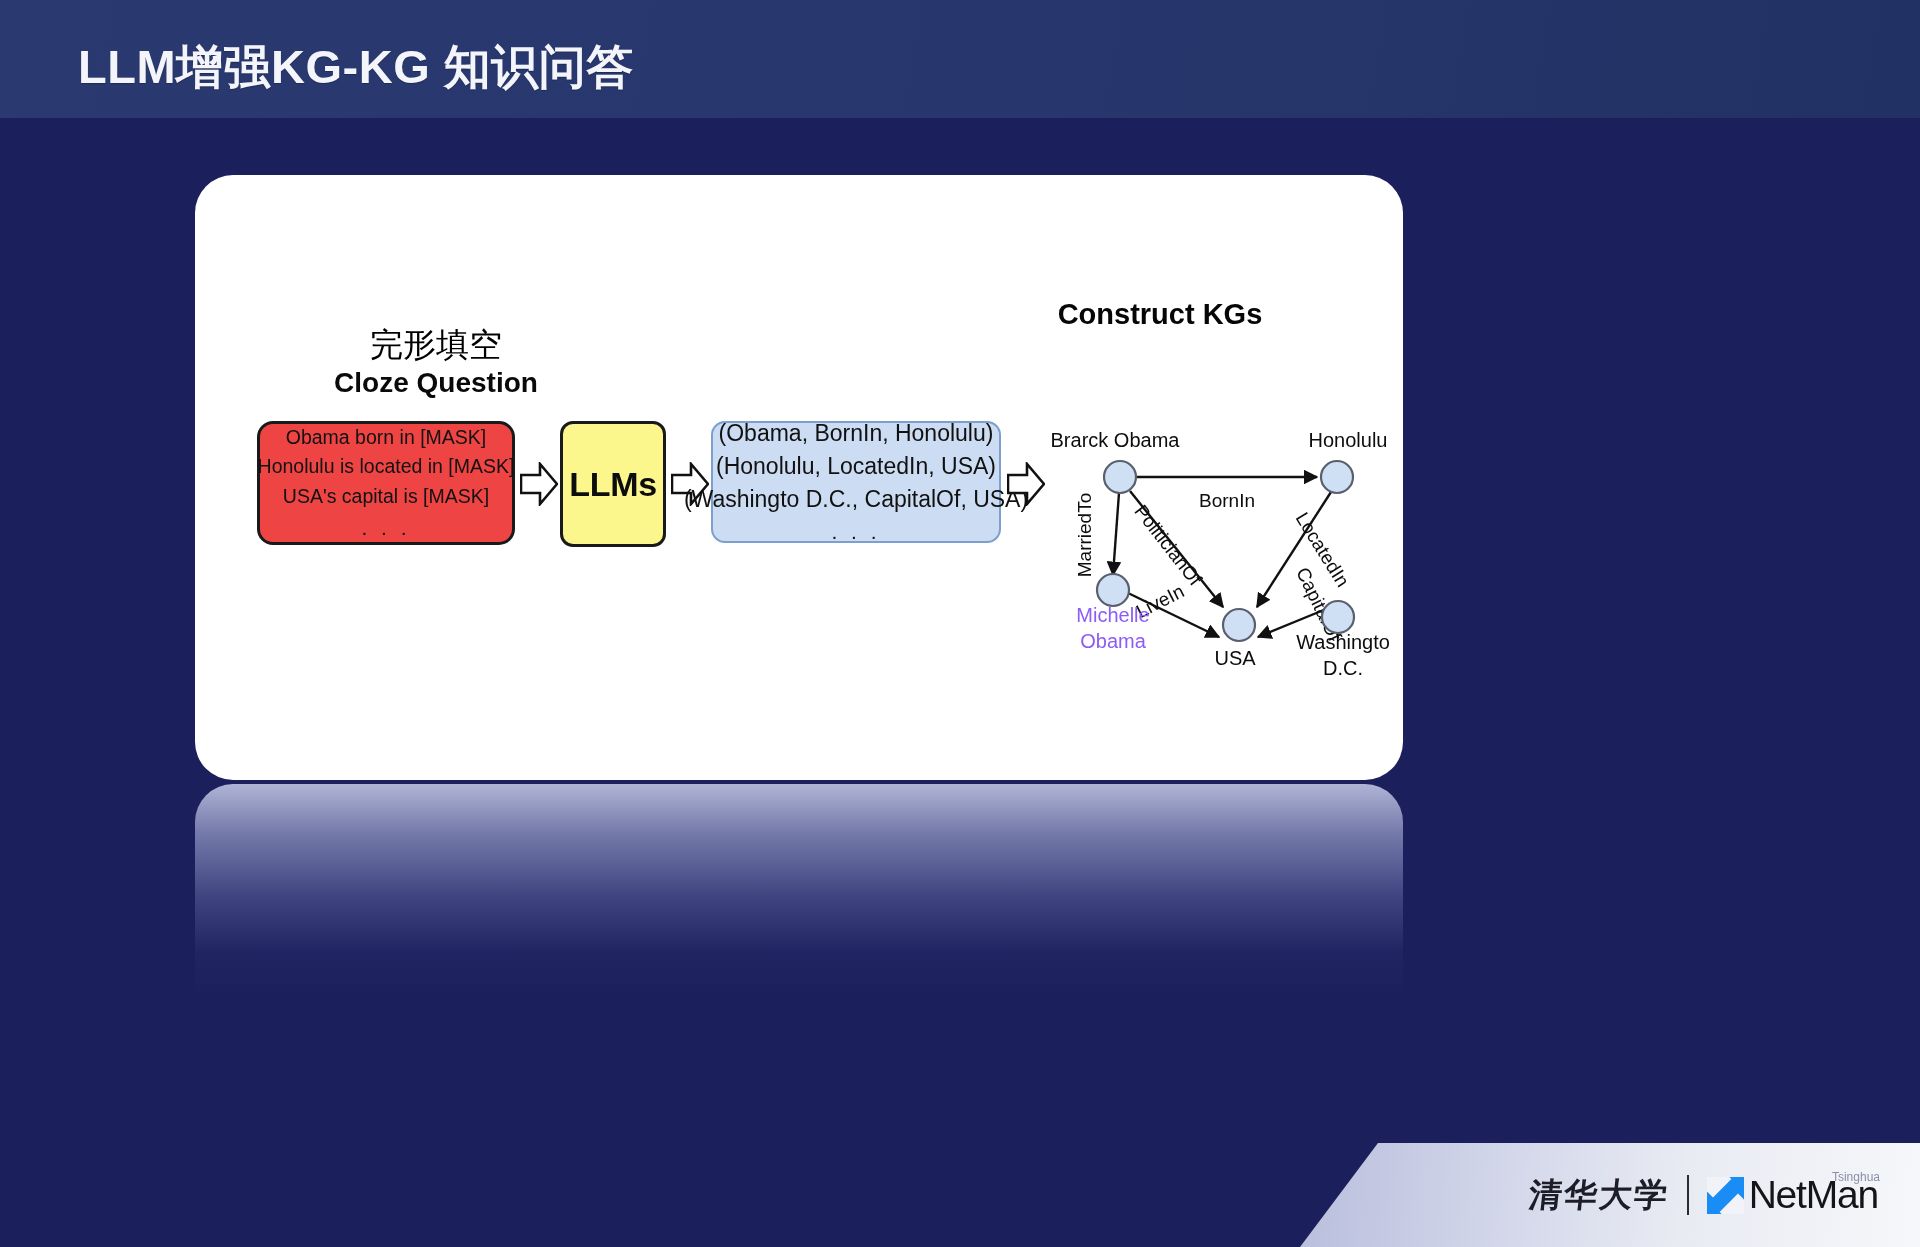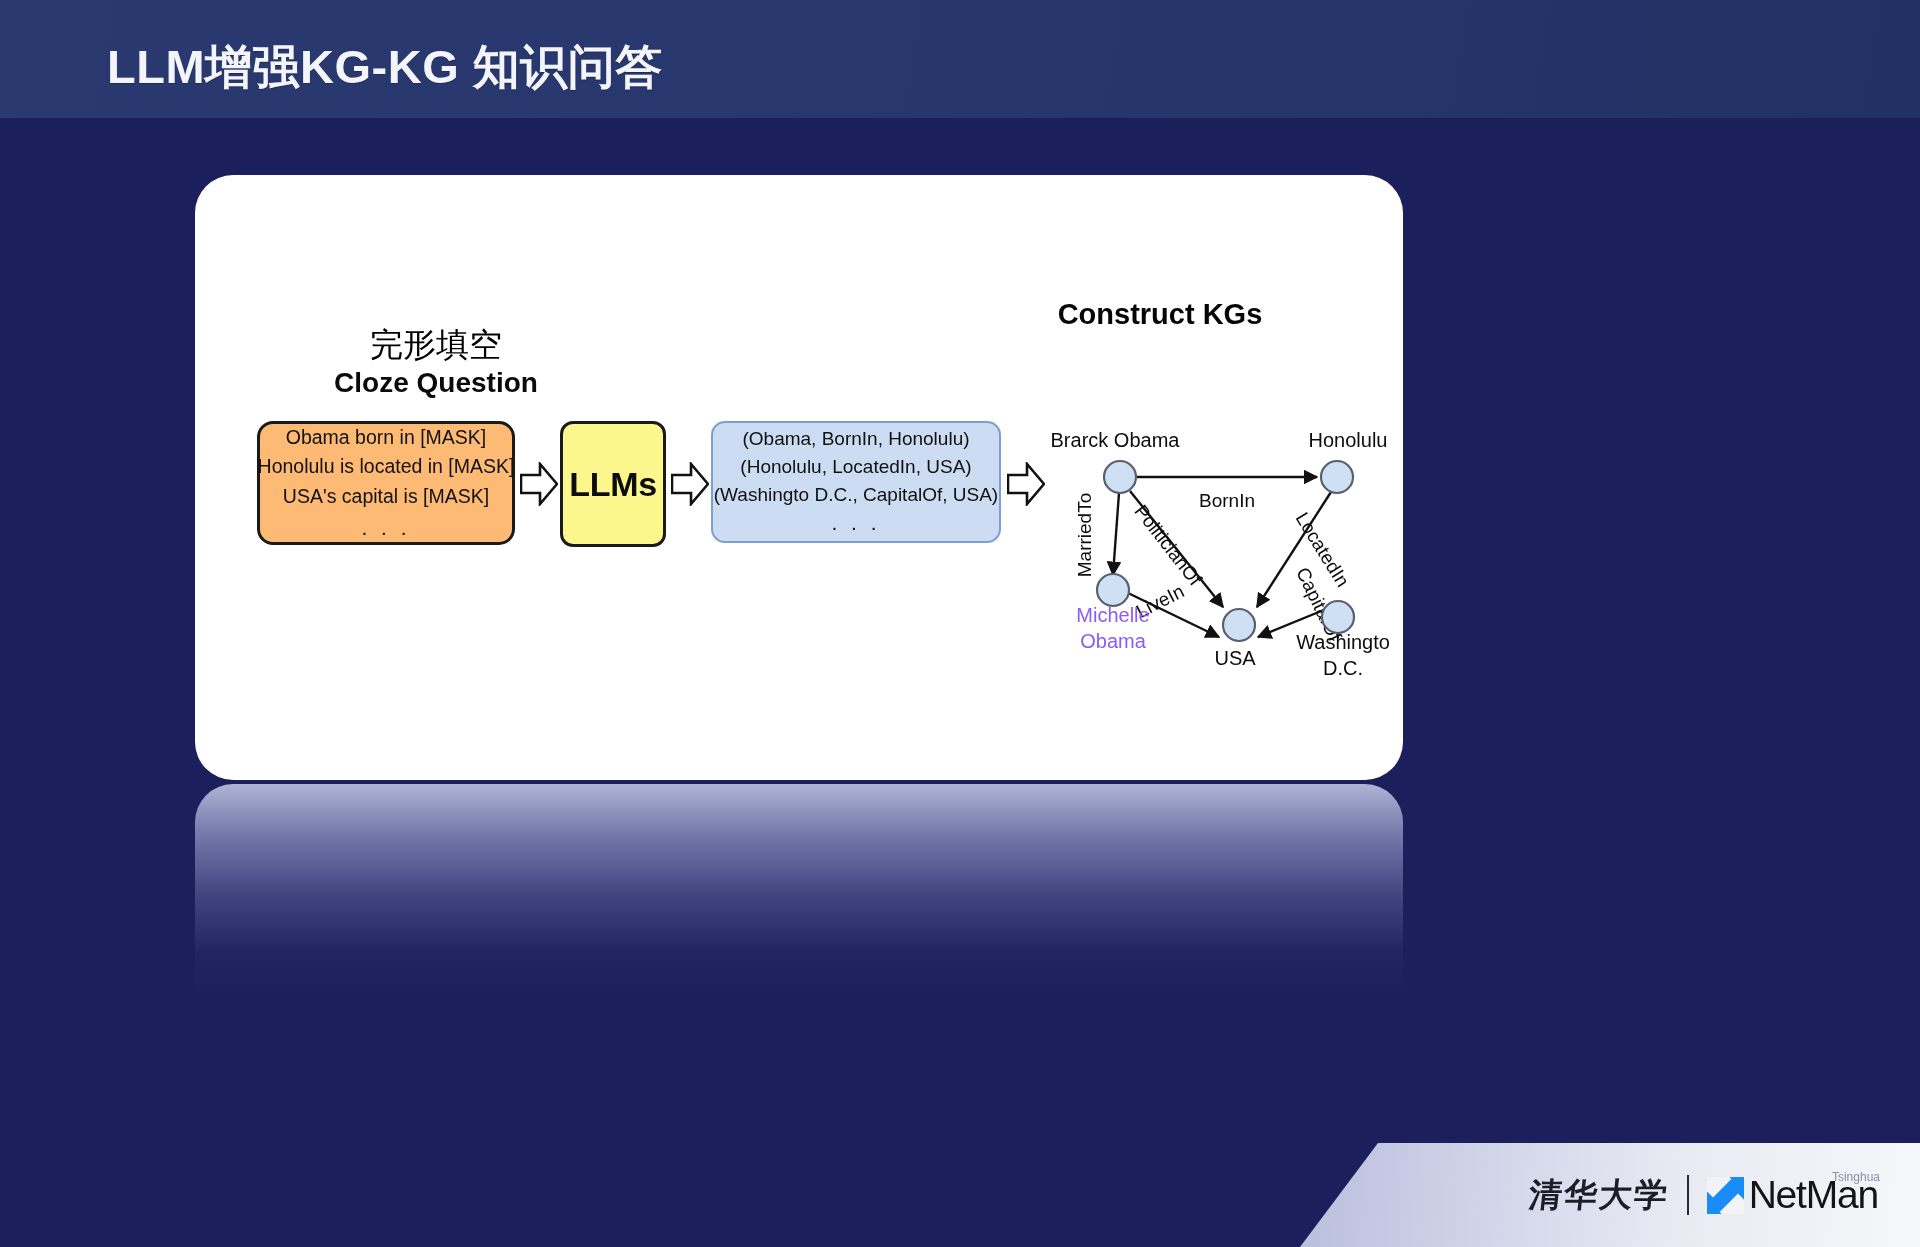--- a/index.html
+++ b/index.html
@@ -27,21 +27,20 @@
   #slide-title {
     position: absolute;
     left: 78px;
     top: 36px;
     font-size: 47px;
     font-weight: bold;
     color: #f3f5fa;
     letter-spacing: 0.5px;
     white-space: nowrap;
     text-shadow: 0 1px 1px rgba(0,0,0,.25);
-    margin-left: 29px;
   }
 
   
   #body-backdrop {
     position: absolute;
     left: 0; top: 118px;
     width: 1920px; height: 1129px;
     background: #1b1f5c;
   }
 
@@ -96,21 +95,21 @@
     color: #0a0a0a;
     white-space: nowrap;
   }
 
   #cloze-box {
     position: absolute;
     left: 62px; top: 246px;
     width: 258px; height: 124px;
     border: 3px solid #1a1a1a;
     border-radius: 16px;
-    background: #fdba74;
+    background: #ef4444;
     display: flex;
     flex-direction: column;
     justify-content: center;
     align-items: center;
     gap: 2px;
   }
   .cloze-line {
     font-size: 19.5px;
     color: #121212;
     line-height: 1.42;
@@ -155,21 +154,21 @@
     width: 290px; height: 122px;
     background: #ccdcf2;
     border: 2px solid #7c9fcf;
     border-radius: 14px;
     display: flex;
     flex-direction: column;
     justify-content: center;
     align-items: center;
   }
   .triple-line {
-    font-size: 19px;
+    font-size: 23px;
     color: #111;
     line-height: 1.45;
     white-space: nowrap;
   }
   .triple-line.ellipsis { letter-spacing: 4px; font-size: 21px; }
 
   
   .block-arrow { position: absolute; }
 
   

